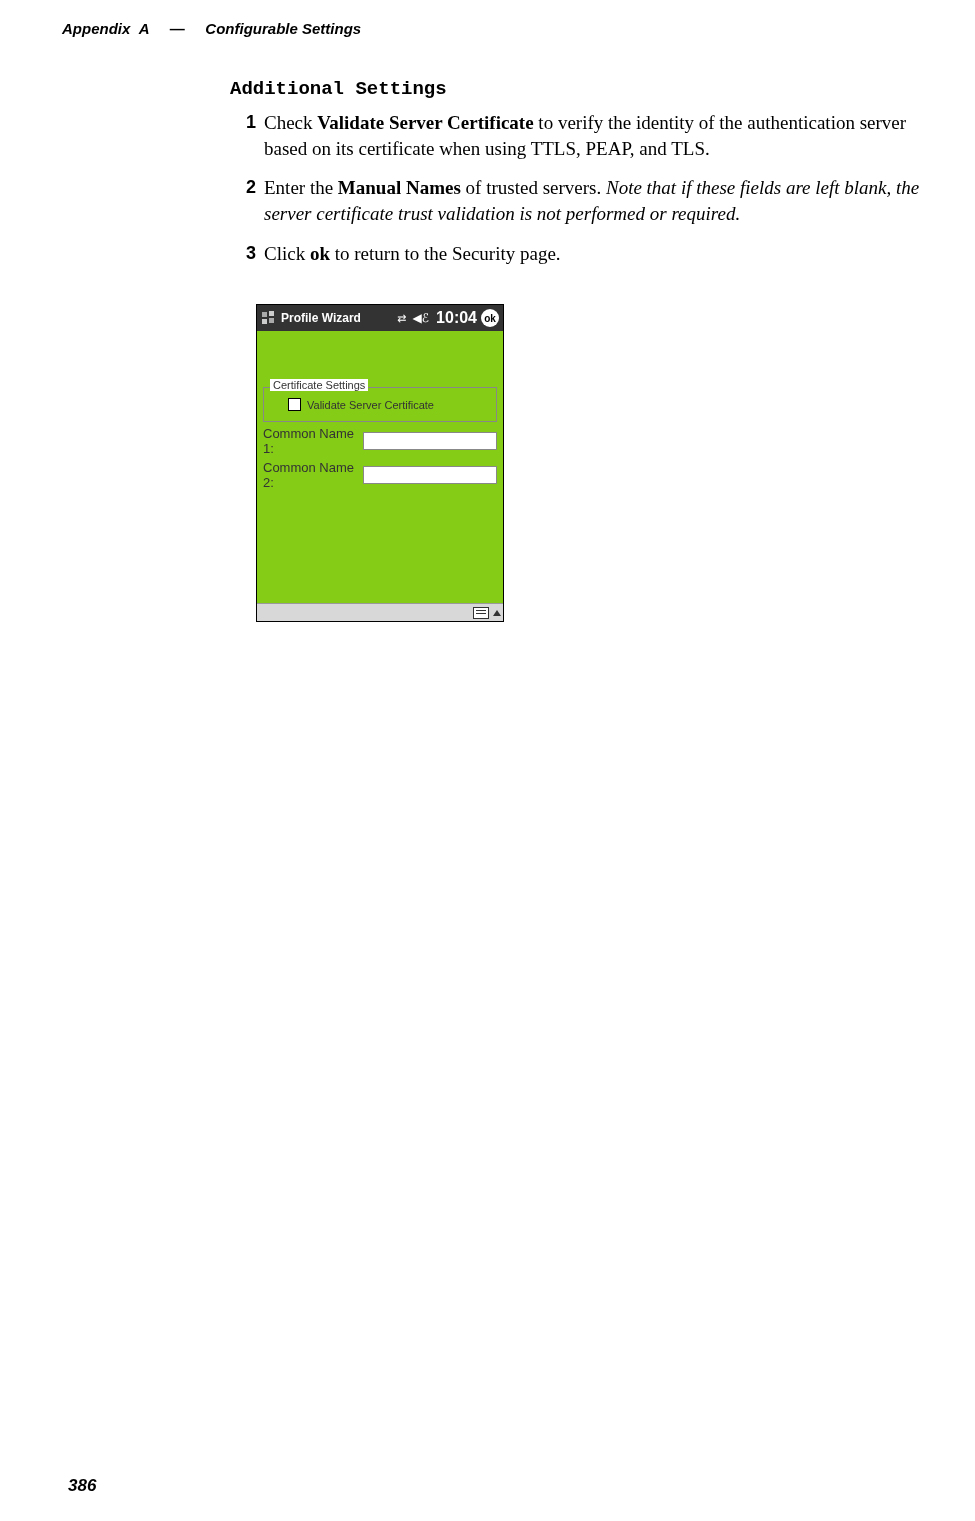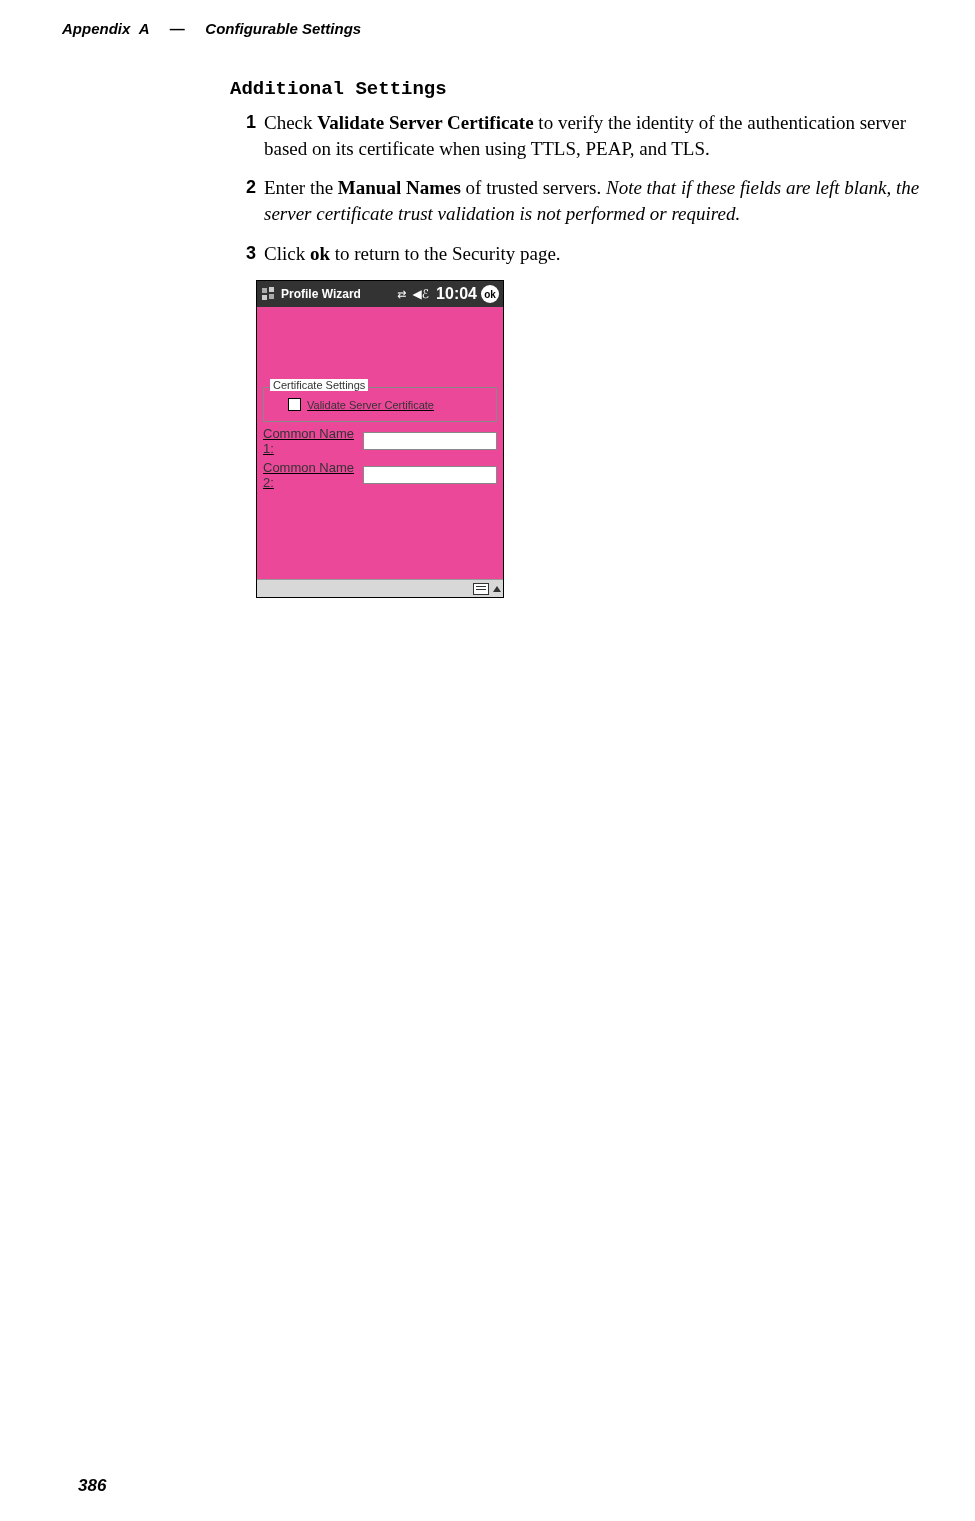--- a/index.html
+++ b/index.html
@@ -56,21 +56,21 @@
       text-align: right;
       margin-right: 8px;
     }
     .step-text { flex: 1; }
     .bold { font-weight: bold; }
     .italic { font-style: italic; }
 
     
     .device-shot {
       position: absolute;
-      top: 280px;
+      top: 304px;
       left: 256px;
       width: 248px;
       height: 318px;
       background: #fff;
       border: 1px solid #000;
       font-family: Tahoma, Arial, sans-serif;
     }
     .titlebar {
       height: 26px;
       background: #333;
@@ -97,23 +97,22 @@
       width: 18px; height: 18px;
       font-size: 10px;
       font-weight: bold;
       display: inline-flex;
       align-items: center;
       justify-content: center;
     }
     .shot-body {
       position: absolute;
       top: 26px; left: 0; right: 0; bottom: 18px;
-      background: #ec4899;
-      padding-top: 80px;
-      text-decoration: underline;
+      background: #84cc16;
+      padding-top: 56px;
     }
     .fieldset {
       margin: 0 6px;
       border: 1px solid #888;
       position: relative;
       padding: 10px 6px 8px 6px;
     }
     .fieldset-legend {
       position: absolute;
       top: -9px; left: 6px;
@@ -175,21 +174,21 @@
     .tri-up {
       width: 0; height: 0;
       border-left: 4px solid transparent;
       border-right: 4px solid transparent;
       border-bottom: 6px solid #333;
       margin-left: 2px;
     }
 
     .page-footer {
       position: absolute;
-      left: 78px; right: 62px;
+      left: 68px; right: 62px;
       top: 1476px;
       display: flex;
       justify-content: space-between;
       font-family: Arial, Helvetica, sans-serif;
       font-weight: bold;
       font-style: italic;
       font-size: 17px;
     }
   </style>
 </head>

